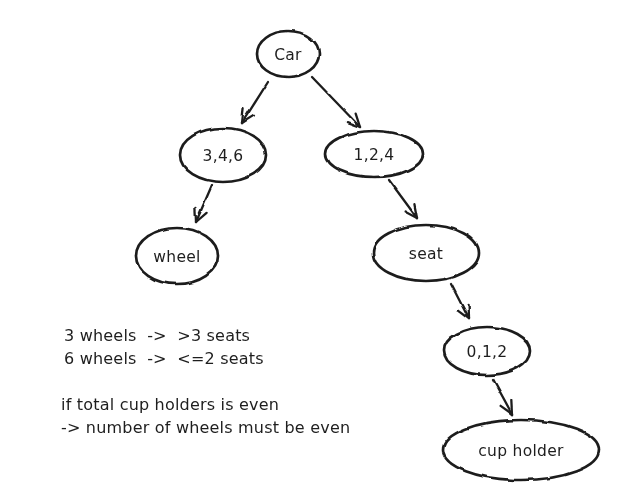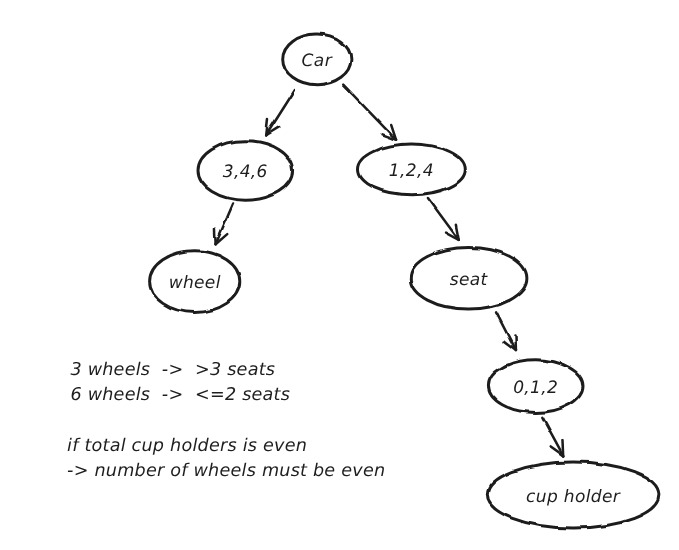--- a/index.html
+++ b/index.html
@@ -2,21 +2,20 @@
 <html><head>
 <meta charset="utf-8">
 <style>
   html, body { margin: 0; padding: 0; background: #ffffff; }
   .canvas {
     position: relative;
     width: 617px;
     height: 500px;
     background: #ffffff;
     overflow: hidden;
-    font-style: italic;
   }
   svg { display: block; }
   .shape {
     fill: #ffffff;
     stroke: #1e1e1e;
     stroke-width: 2.7;
     stroke-linecap: round;
   }
   .edge line {
     stroke: #1e1e1e;

